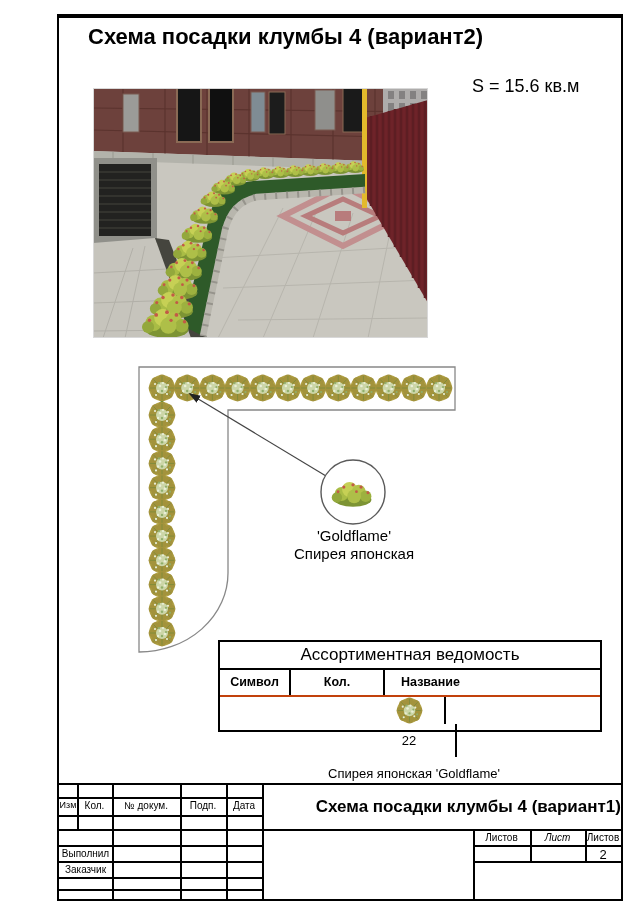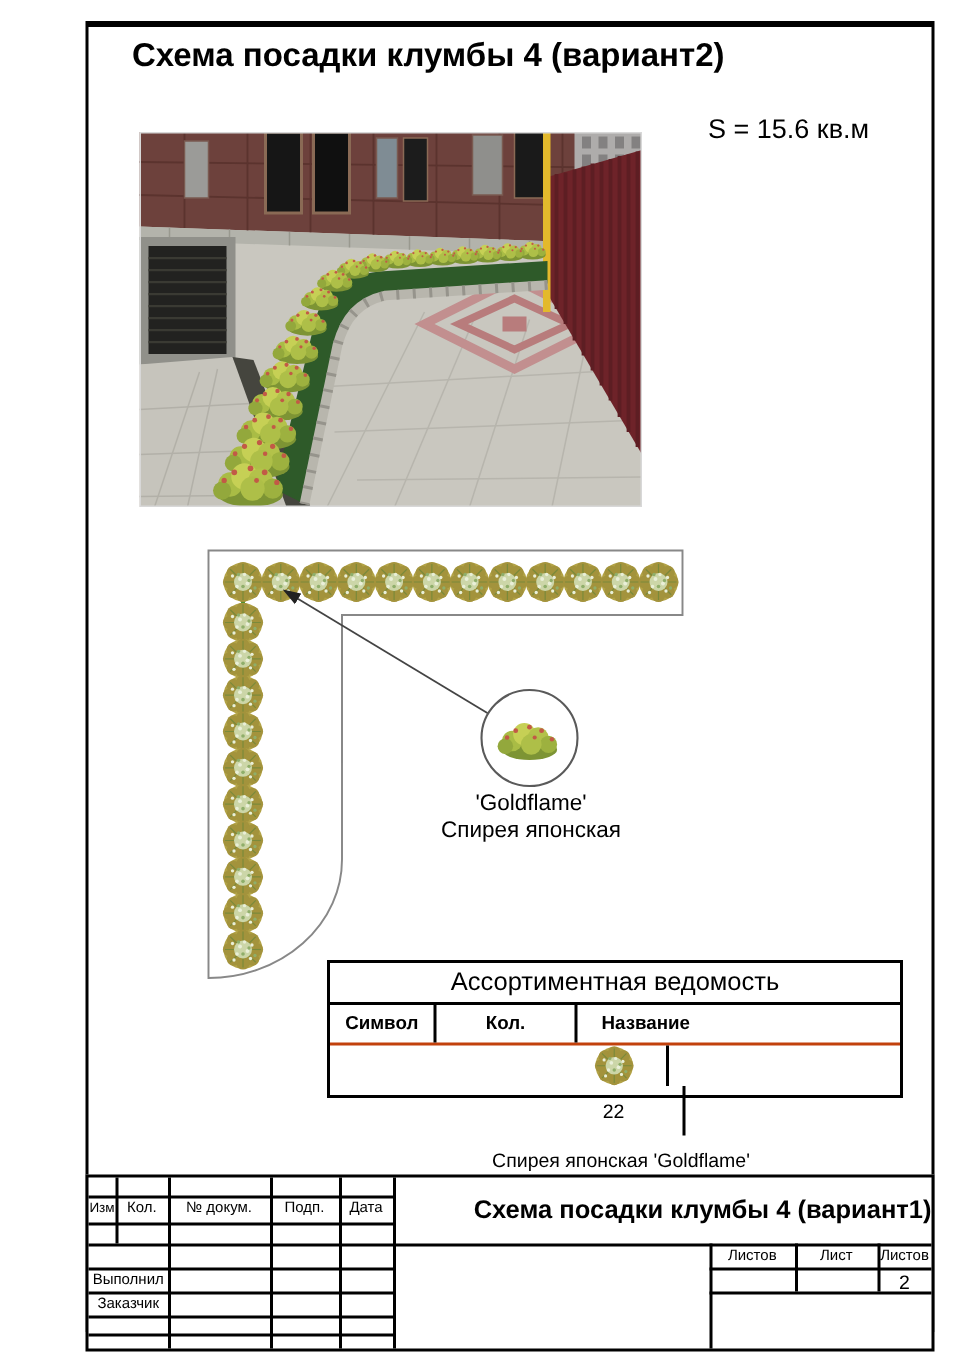--- a/index.html
+++ b/index.html
@@ -343,18 +343,18 @@
 
     <div class="s-lbl" style="left:0;   top:15px; width:18px; font-size:9px;">Изм</div>
     <div class="s-lbl" style="left:18px;  top:15px; width:35px;">Кол.</div>
     <div class="s-lbl" style="left:53px;  top:15px; width:68px;">№ докум.</div>
     <div class="s-lbl" style="left:121px; top:15px; width:46px;">Подп.</div>
     <div class="s-lbl" style="left:167px; top:15px; width:36px;">Дата</div>
     <div class="s-lbl" style="left:0; top:63px; width:53px;">Выполнил</div>
     <div class="s-lbl" style="left:0; top:79px; width:53px;">Заказчик</div>
     <div class="s-title">Схема посадки клумбы 4 (вариант1)</div>
     <div class="s-lbl" style="left:414px; top:47px; width:57px;">Листов</div>
-    <div class="s-lbl" style="left:471px; top:47px; width:55px;">Лист</div>
+    <div class="s-lbl" style="left:471px; top:47px; width:55px;font-style:italic;">Лист</div>
     <div class="s-lbl" style="left:526px; top:47px; width:36px;">Листов</div>
     <div class="s-lbl" style="left:526px; top:62px; width:36px; font-size:13px;">2</div>
   </div>
 
 </div>
 
 </body></html>

